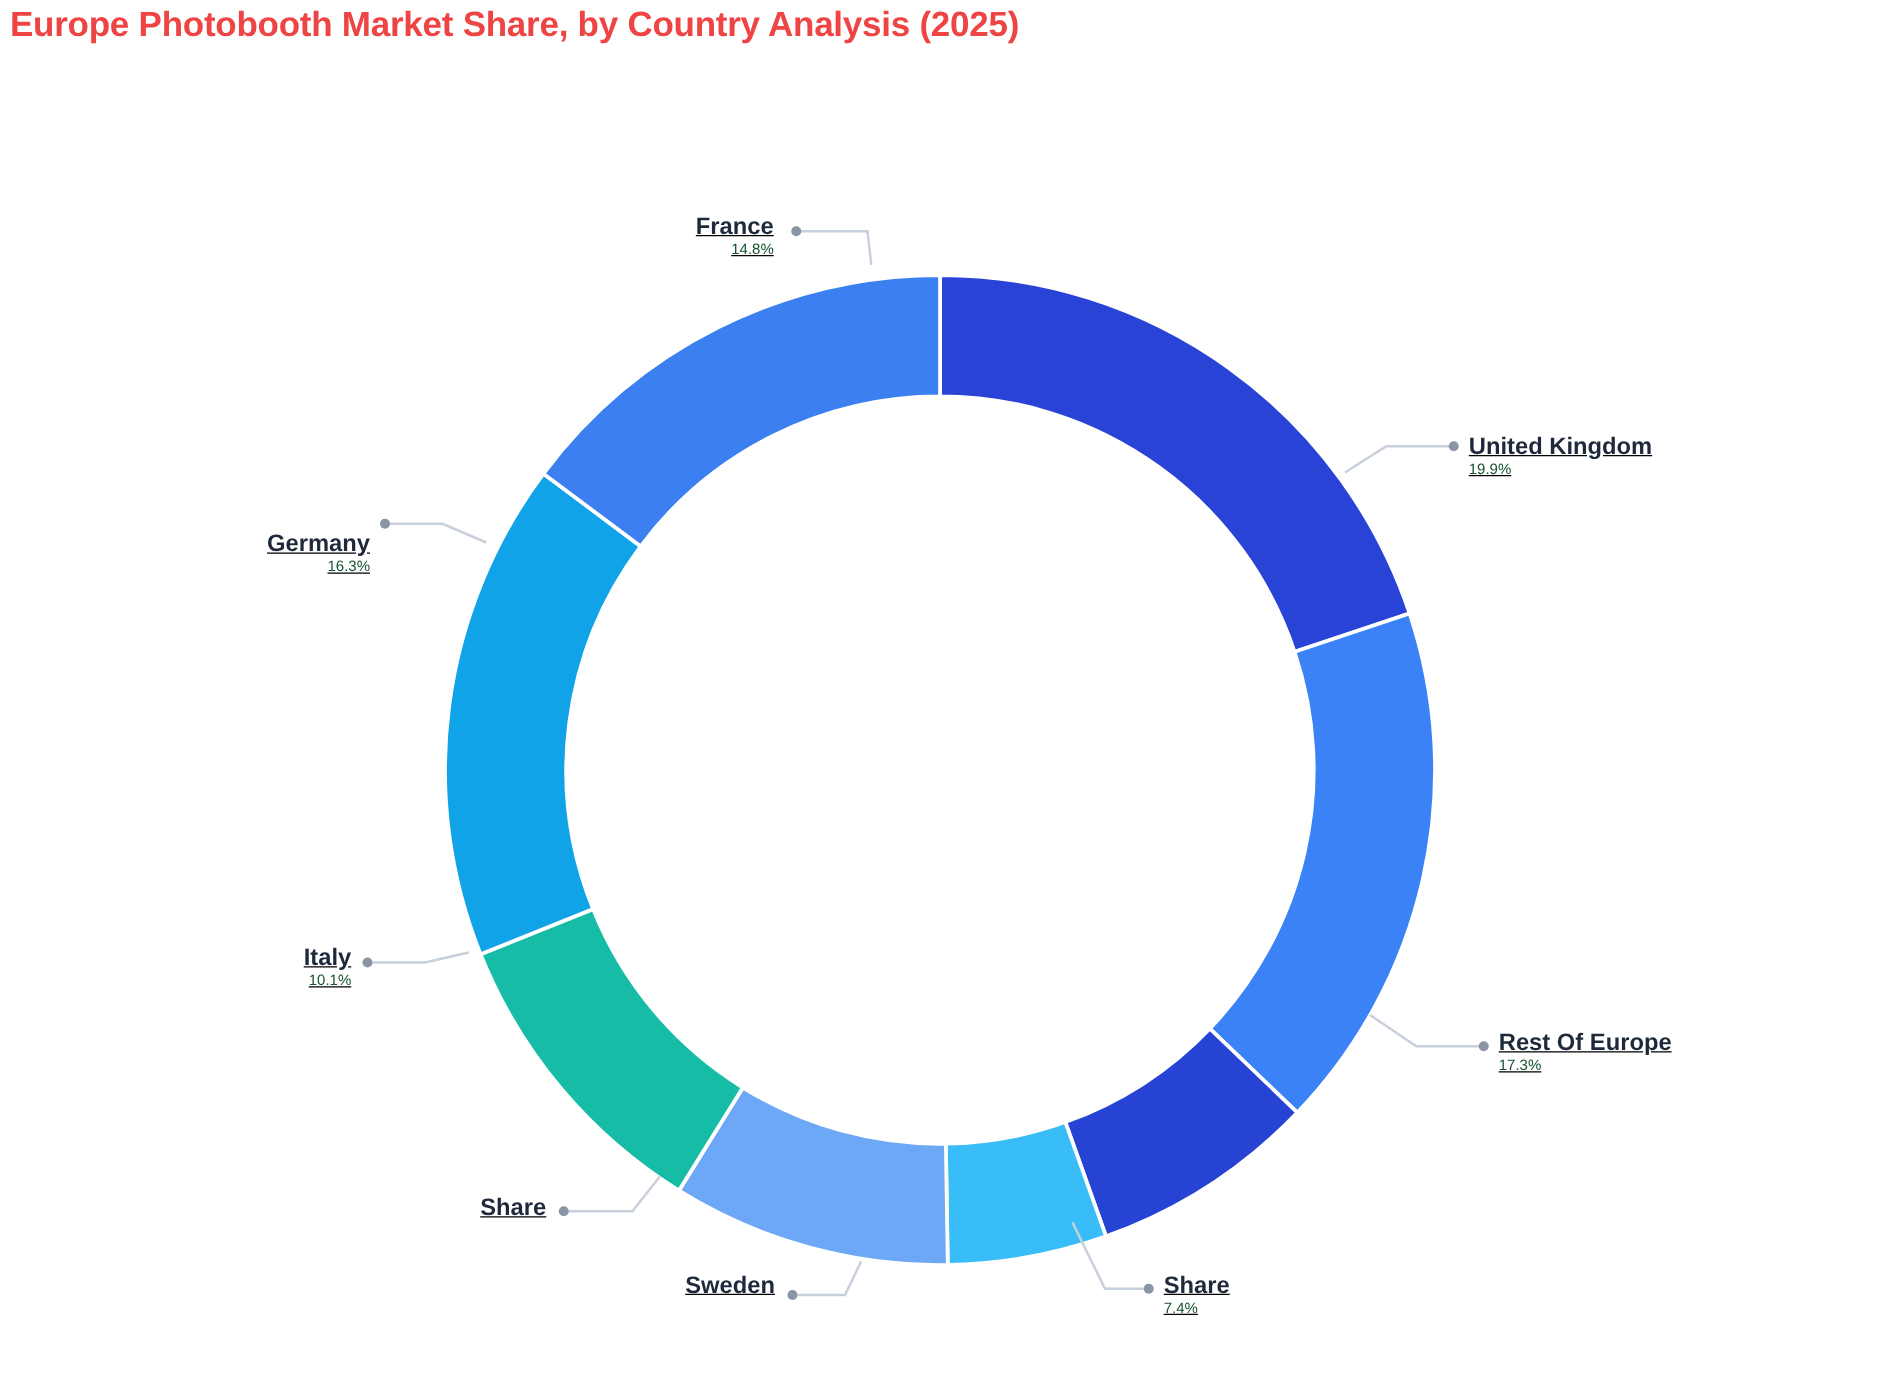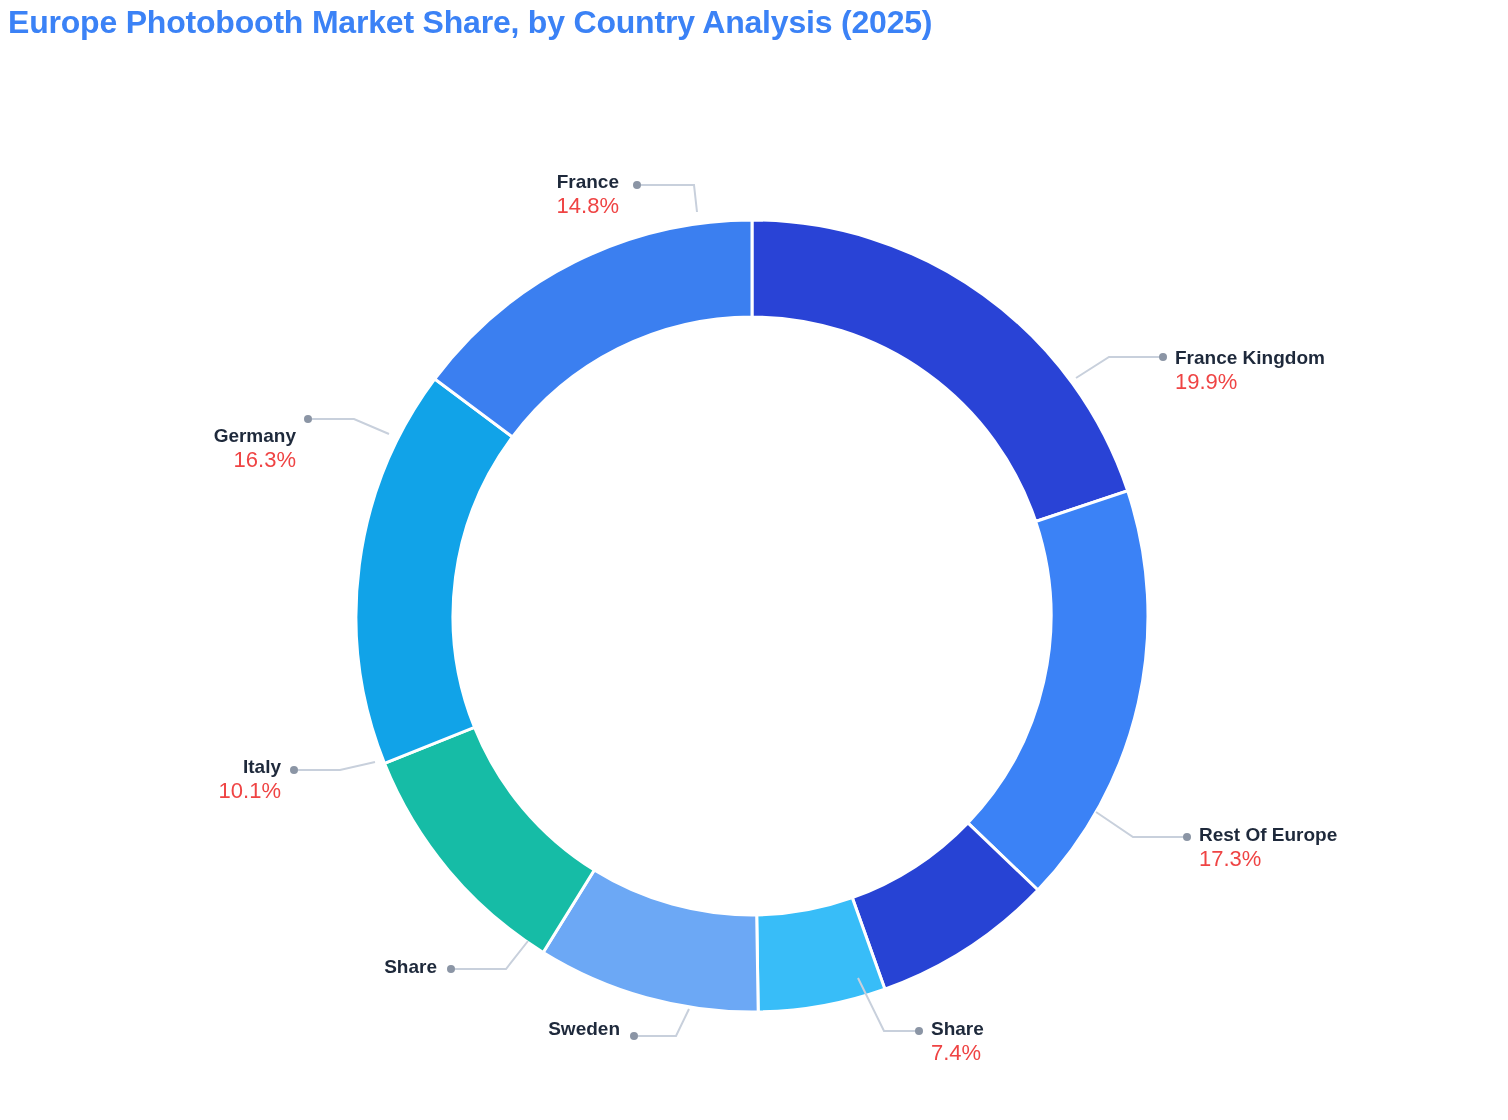--- a/index.html
+++ b/index.html
@@ -15,46 +15,46 @@
     overflow: hidden;
   }
   #chart-root {
     position: absolute;
     inset: 0;
   }
   #chart-title {
     position: absolute;
     left: 8px;
     top: 4px;
-    font-size: 32px;
+    font-size: 28px;
     font-weight: bold;
-    color: #3b82f6;
+    color: #ef4444;
     letter-spacing: -0.2px;
     white-space: nowrap;
   }
   svg.donut-svg {
     position: absolute;
     left: 0;
     top: 0;
     width: 1508px;
     height: 1120px;
     display: block;
   }
-  .label-group { position: absolute; }
+  .label-group { position: absolute; text-decoration: underline; }
   .label-name {
     font-size: 19px;
     font-weight: bold;
     color: #1e293b;
     line-height: 1.05;
     white-space: nowrap;
   }
   .label-value {
-    font-size: 22px;
+    font-size: 12px;
     font-weight: normal;
-    color: #ef4444;
+    color: #14532d;
     line-height: 1.25;
     white-space: nowrap;
   }
   .label-right { text-align: left; }
   .label-left { text-align: right; }
 </style>
 </head>
 <body>
 
 <div id="chart-root">
@@ -87,21 +87,21 @@
         <circle cx="294" cy="770" r="4" fill="#8b95a5"></circle>
         <path d="M 389,434 L 354,419 L 312,419" fill="none" stroke="#c8d0dc" stroke-width="2"></path>
         <circle cx="308" cy="419" r="4" fill="#8b95a5"></circle>
         <path d="M 697,212 L 694,185 L 641,185" fill="none" stroke="#c8d0dc" stroke-width="2"></path>
         <circle cx="637" cy="185" r="4" fill="#8b95a5"></circle>
       </g>
   </svg>
 
   <div id="labels-layer">
       <div class="label-group label-right" style="left: 1175px; top: 348px;">
-        <div class="label-name">France Kingdom</div>
+        <div class="label-name">United Kingdom</div>
         <div class="label-value">19.9%</div>
       </div>
       <div class="label-group label-right" style="left: 1199px; top: 825px;">
         <div class="label-name">Rest Of Europe</div>
         <div class="label-value">17.3%</div>
       </div>
       <div class="label-group label-right" style="left: 931px; top: 1019px;">
         <div class="label-name">Share</div>
         <div class="label-value">7.4%</div>
       </div>

